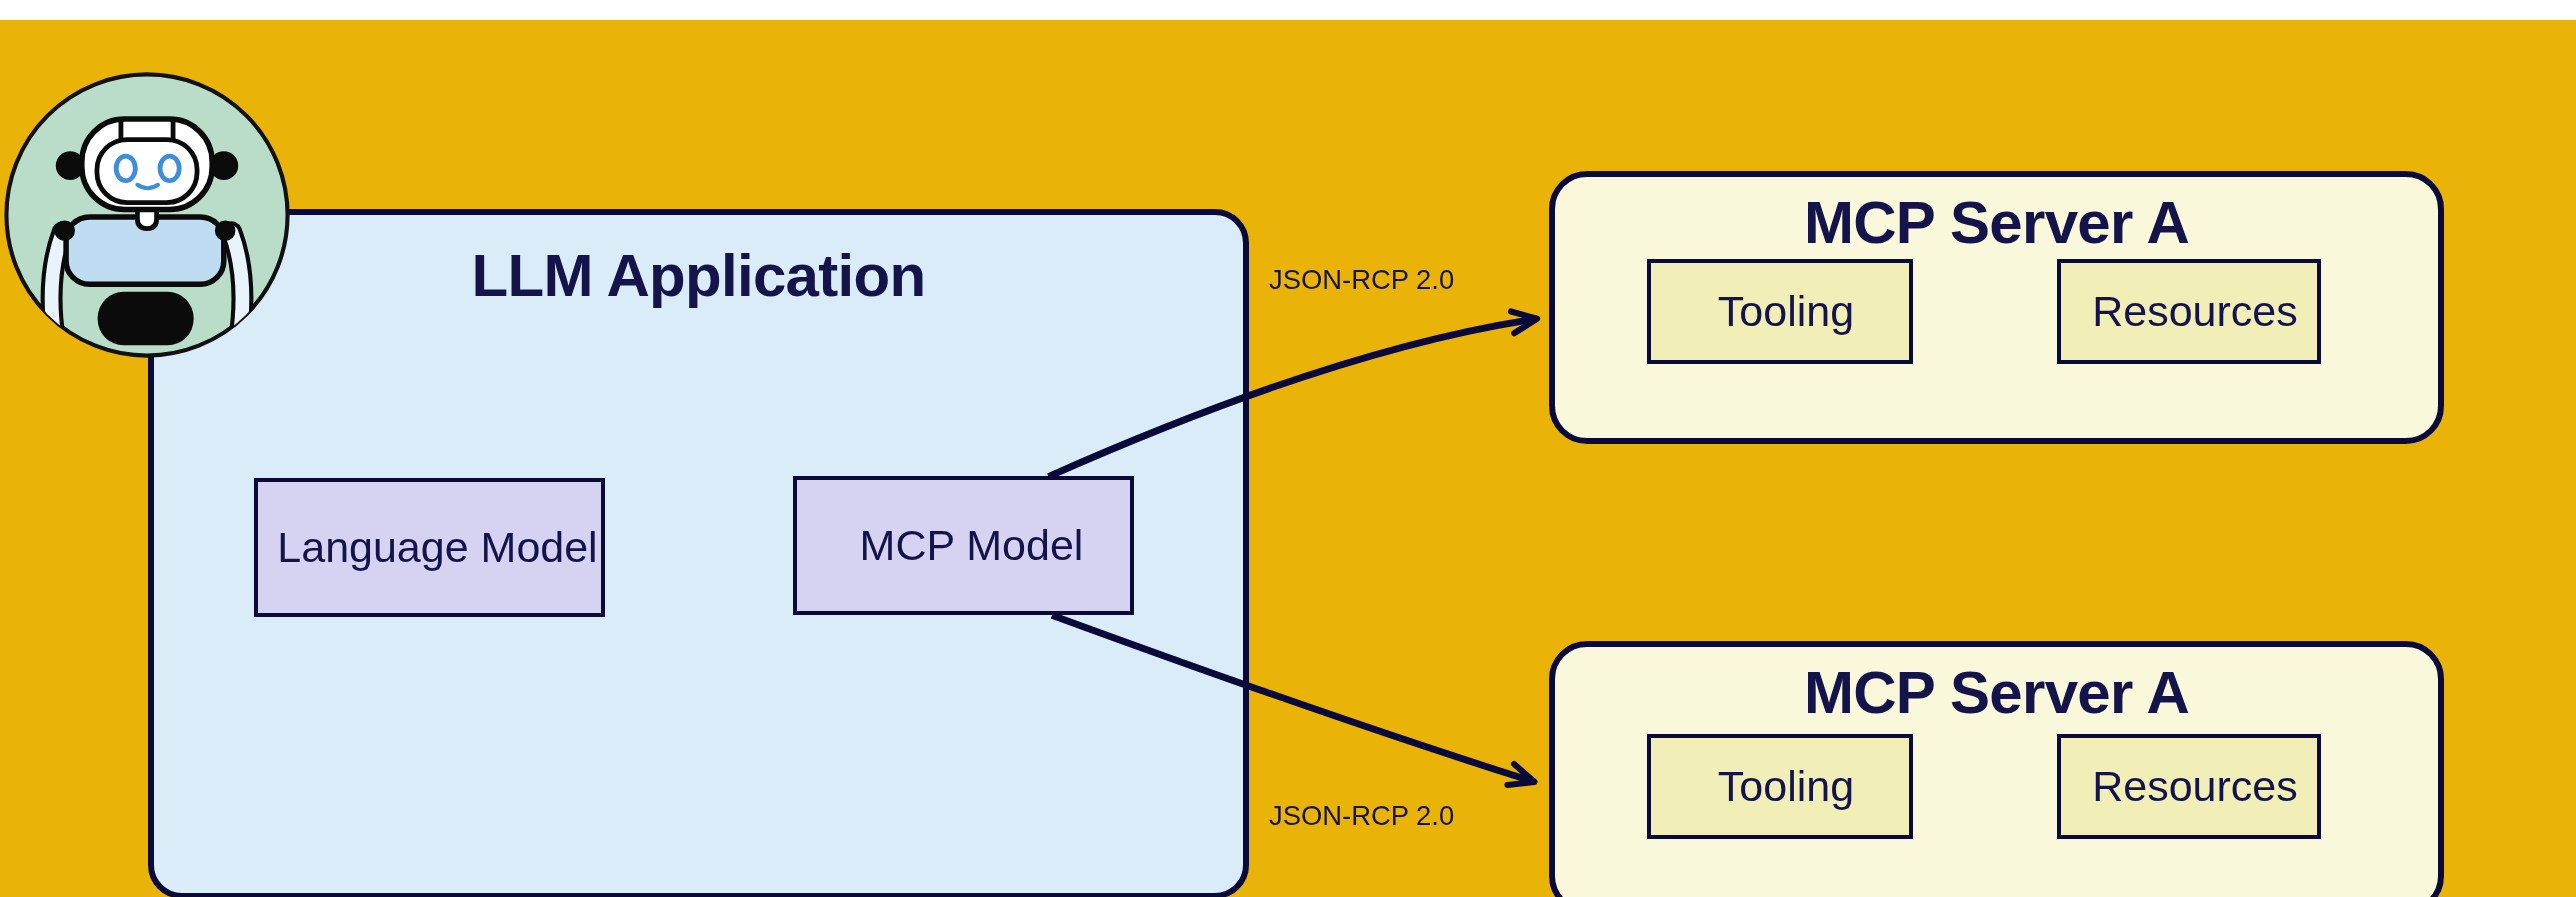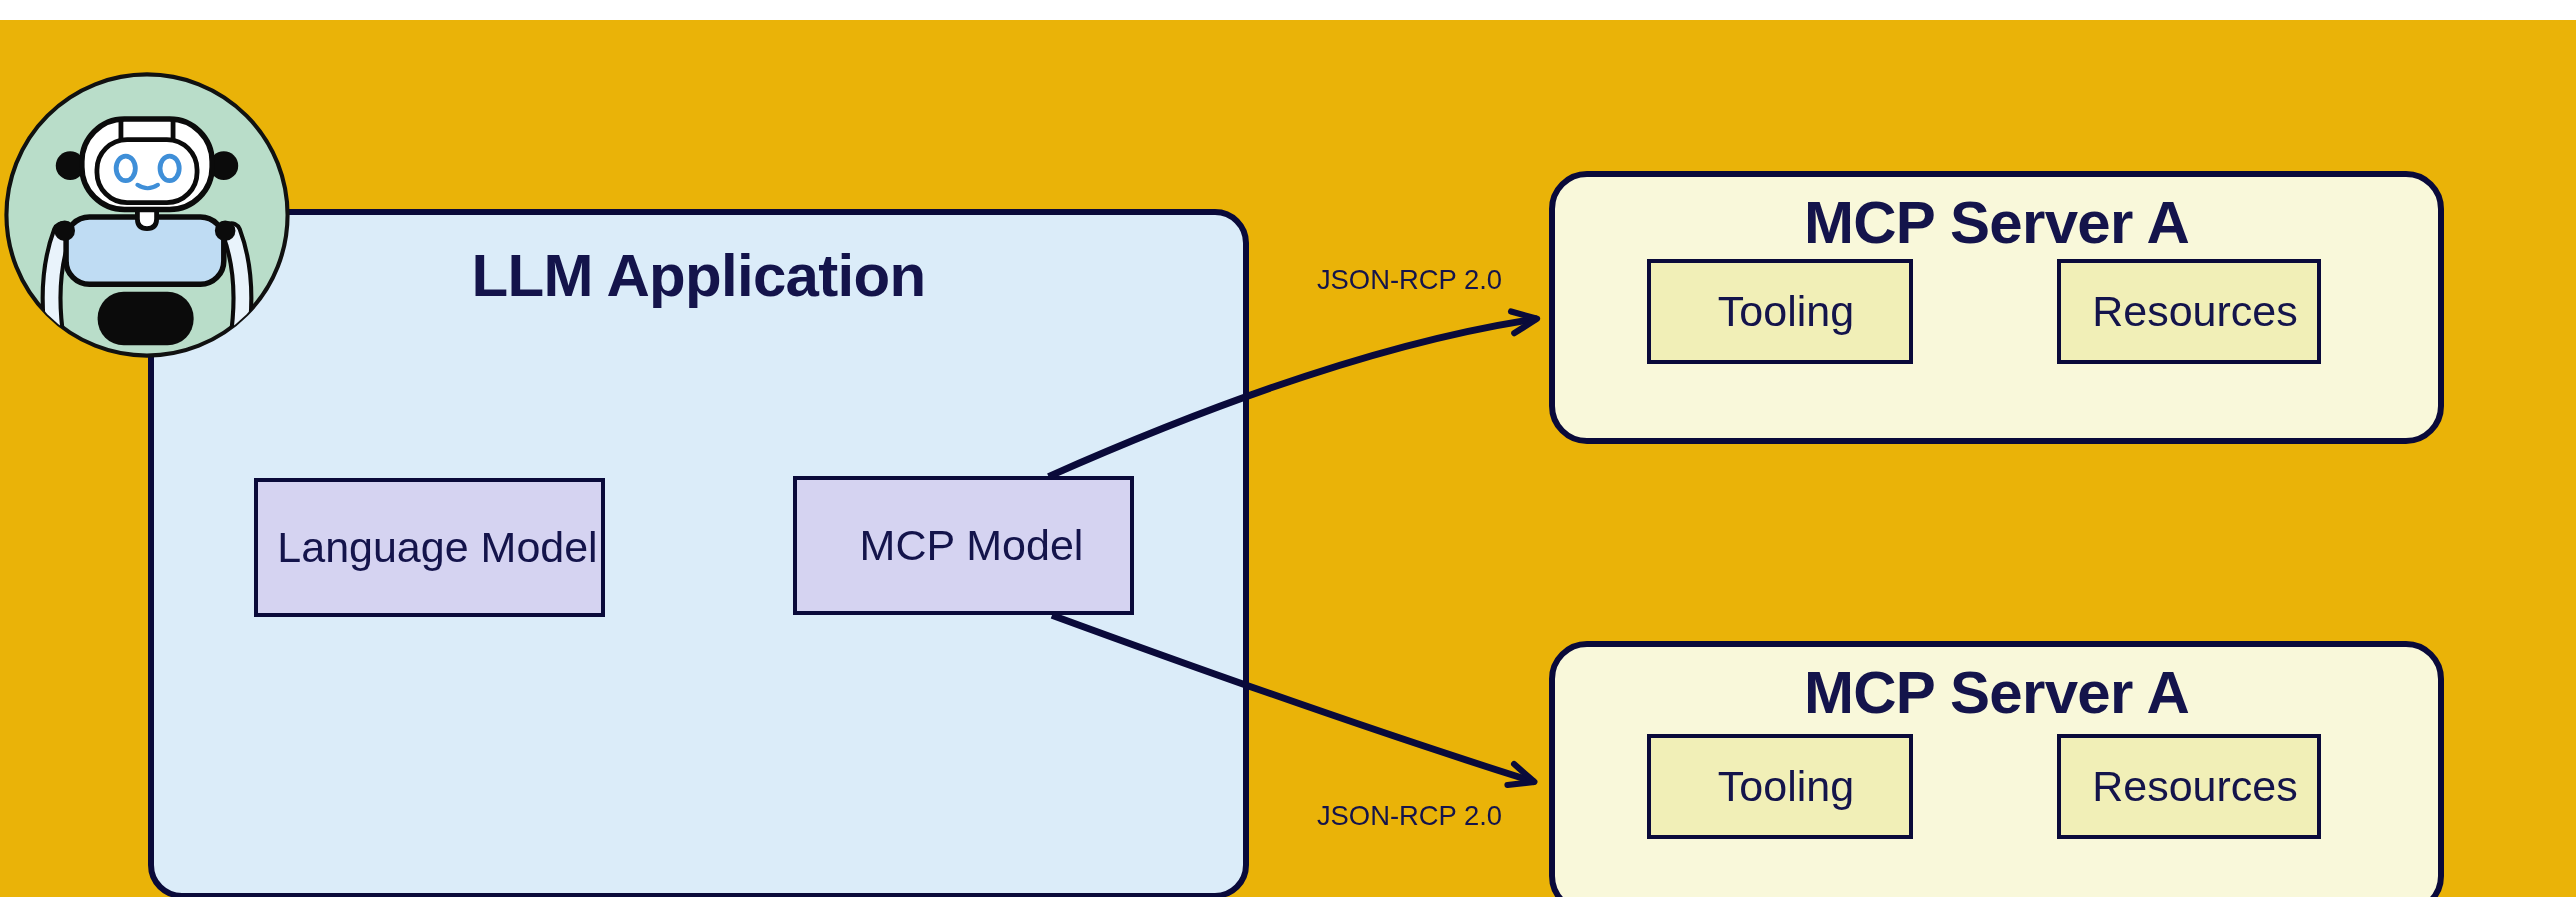--- a/index.html
+++ b/index.html
@@ -34,21 +34,21 @@
   
   .chip{
     display:flex;align-items:center;justify-content:center;
     font-size:43px;color:#14144b;
     border:4.8px solid #0a0a3a;
   }
   .chip.lavender{background:#d5d3f1;padding-left:16px;}
   .chip.yellow{background:#f1efb7;padding-left:12px;}
   
   .conn-label{
-    width:281px;text-align:center;
+    width:281px;text-align:left;
     font-size:27.4px;line-height:32px;color:#14144b;
   }
   #conn-label-top{left:1269px;top:244px;}
   #conn-label-bottom{left:1269px;top:780px;}
   
   #arrows{position:absolute;left:0;top:0;width:2576px;height:898px;pointer-events:none;}
   
   #avatar{left:3.4px;top:51px;width:288px;height:288px;}
 </style>
 </head>

